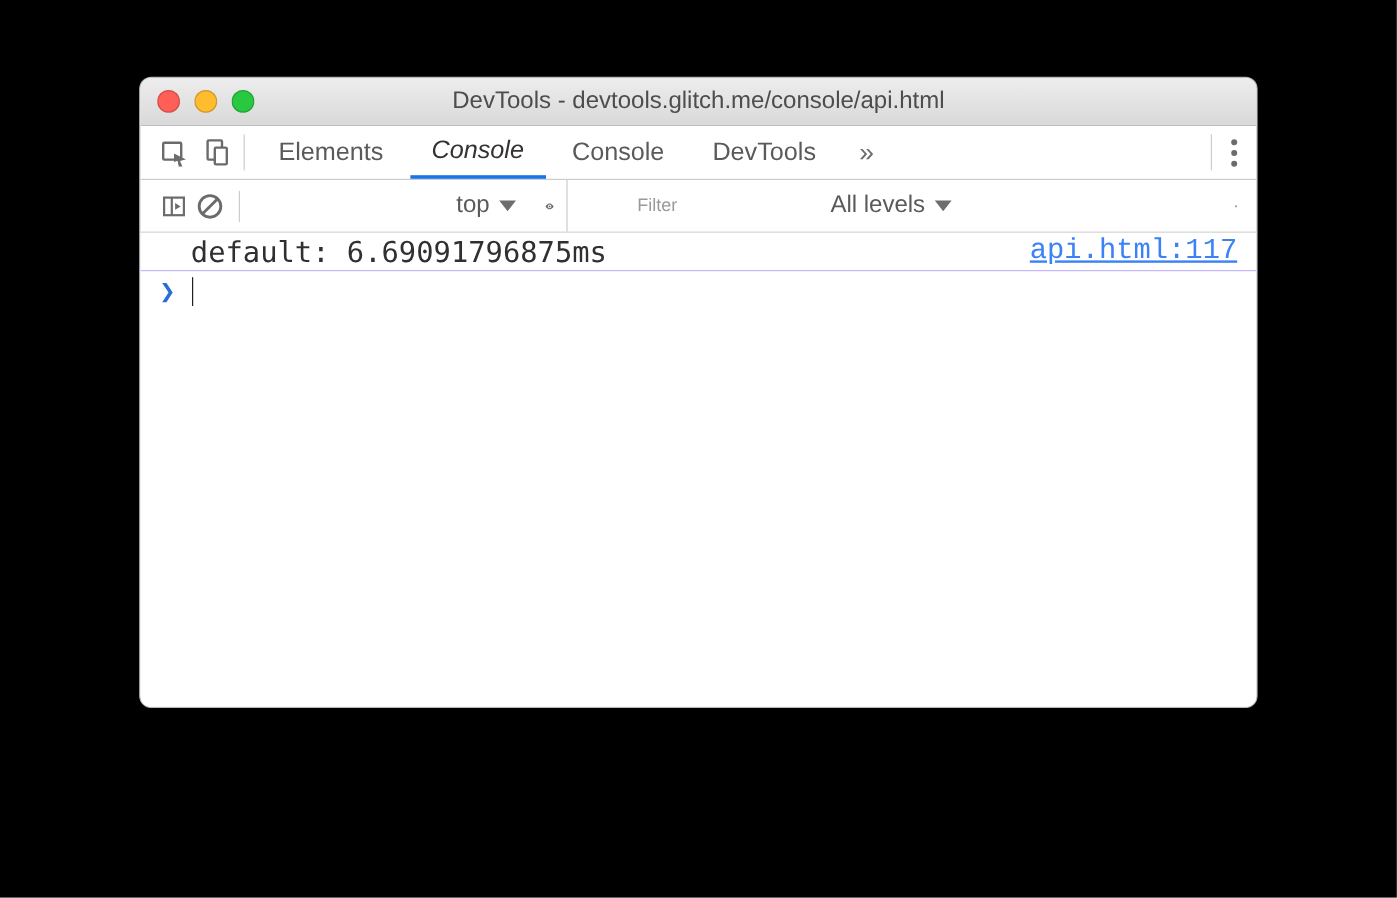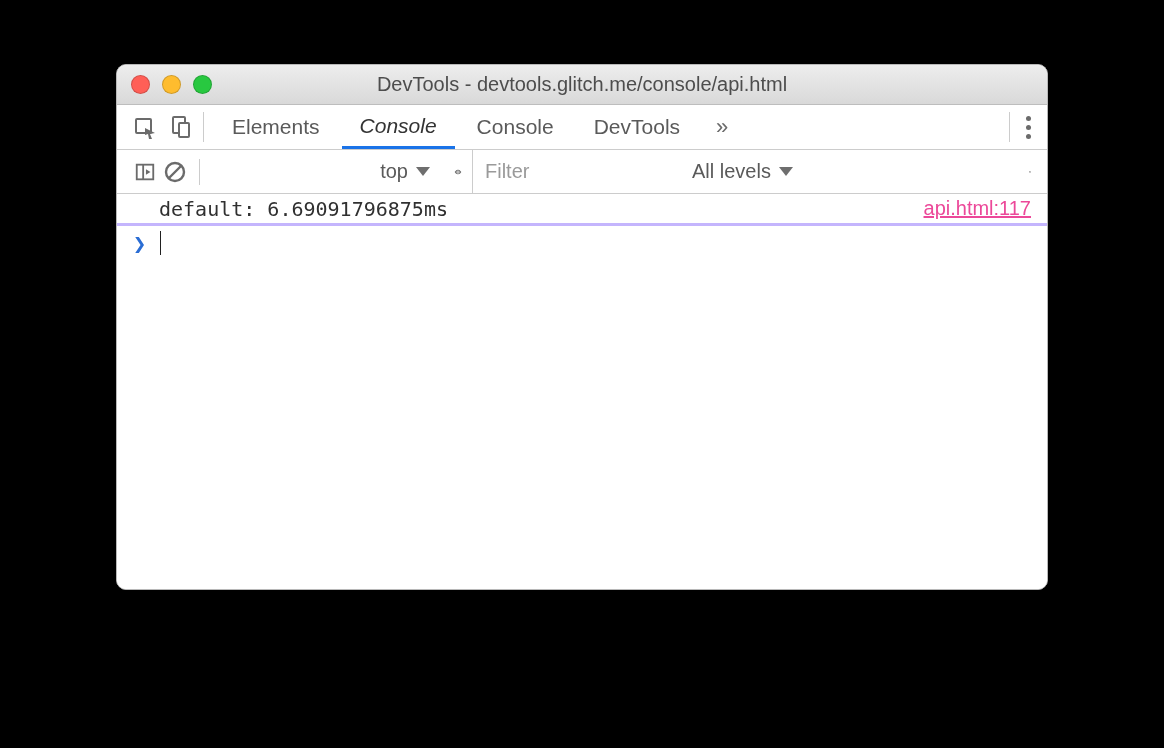--- a/index.html
+++ b/index.html
@@ -138,54 +138,55 @@
   .eye-wrap { padding: 0 10px; }
   .filter-input-wrap {
     border-left: 1px solid #ccc;
     height: 100%;
     display: flex; align-items: center;
     padding: 0 12px;
     width: 210px;
   }
   .filter-input {
     border: none; outline: none;
-    font-size: 20px; color: #8b5cf6;
+    font-size: 15px; color: #8b5cf6;
     width: 100%;
     background: transparent;
+    margin-left: 46px;
   }
   .filter-input::placeholder { color: #9a9a9a; }
   .levels {
     display: flex; align-items: center; gap: 8px;
     padding: 0 10px;
     white-space: nowrap;
     text-align: right;
   }
   .gear-wrap { margin-left: auto; padding: 0 16px 0 10px; }
 
   
   .log {
     flex: 1;
     background: #fff;
     font-family: Menlo, Consolas, monospace;
     overflow: auto;
   }
   .log-row {
     display: flex;
     align-items: center;
-    font-size: 20px;
+    font-size: 24px;
     height: 32px;
-    border-bottom: 3px solid #c4b5fd;
+    border-bottom: 1px solid #c4b5fd;
     padding: 0 16px 0 42px;
     color: #303030;
   }
   .log-msg { flex: 1; }
   .log-src {
-    color: #ec4899;
+    color: #3b82f6;
     text-decoration: underline;
-    font-family: Liberation Sans, sans-serif;
+    font-family: Liberation Mono, monospace;
   }
   .prompt-row {
     display: flex; align-items: center;
     height: 34px;
     font-size: 20px;
     padding-left: 16px;
   }
   .chevron { color: #2a6dd4; font-weight: bold; margin-right: 10px; font-size: 22px; }
   .caret {
     width: 1px; height: 24px; background: #202020;

